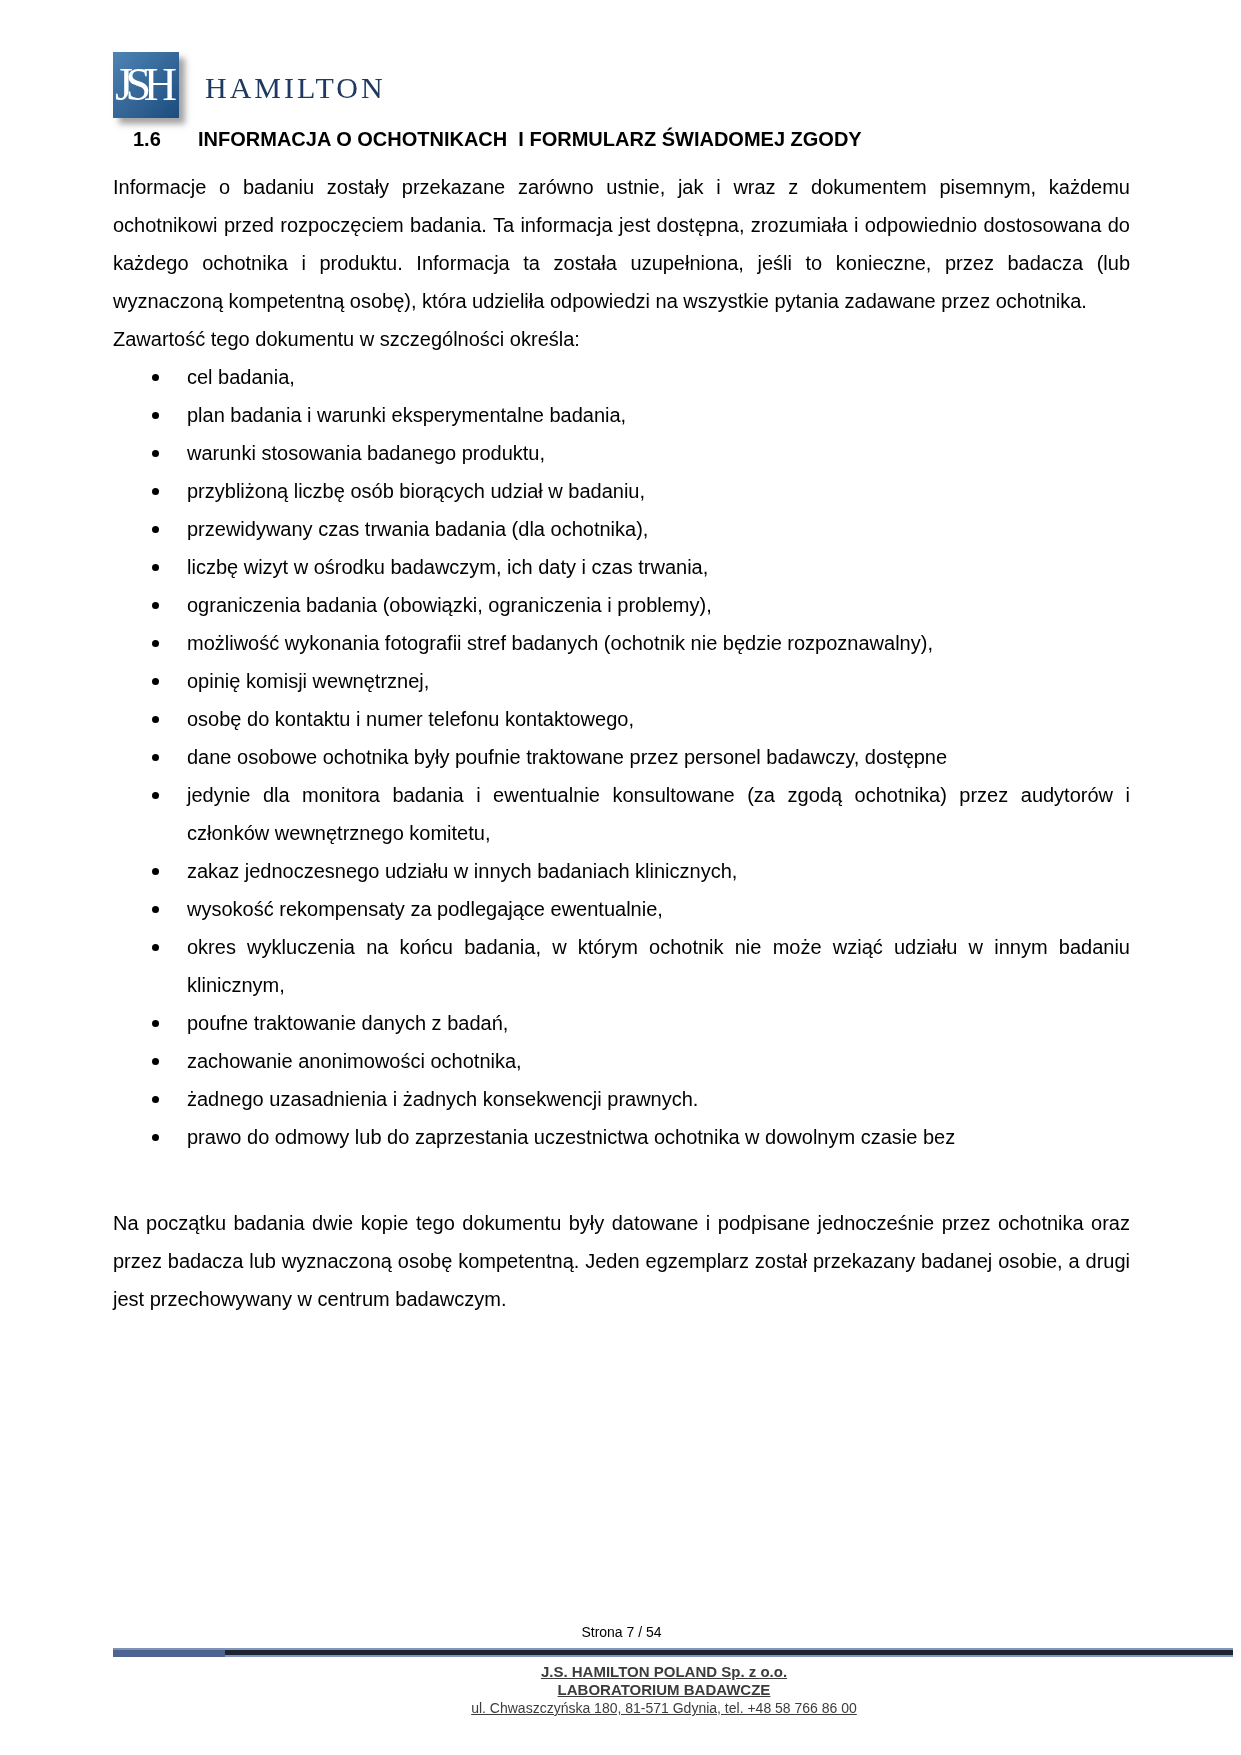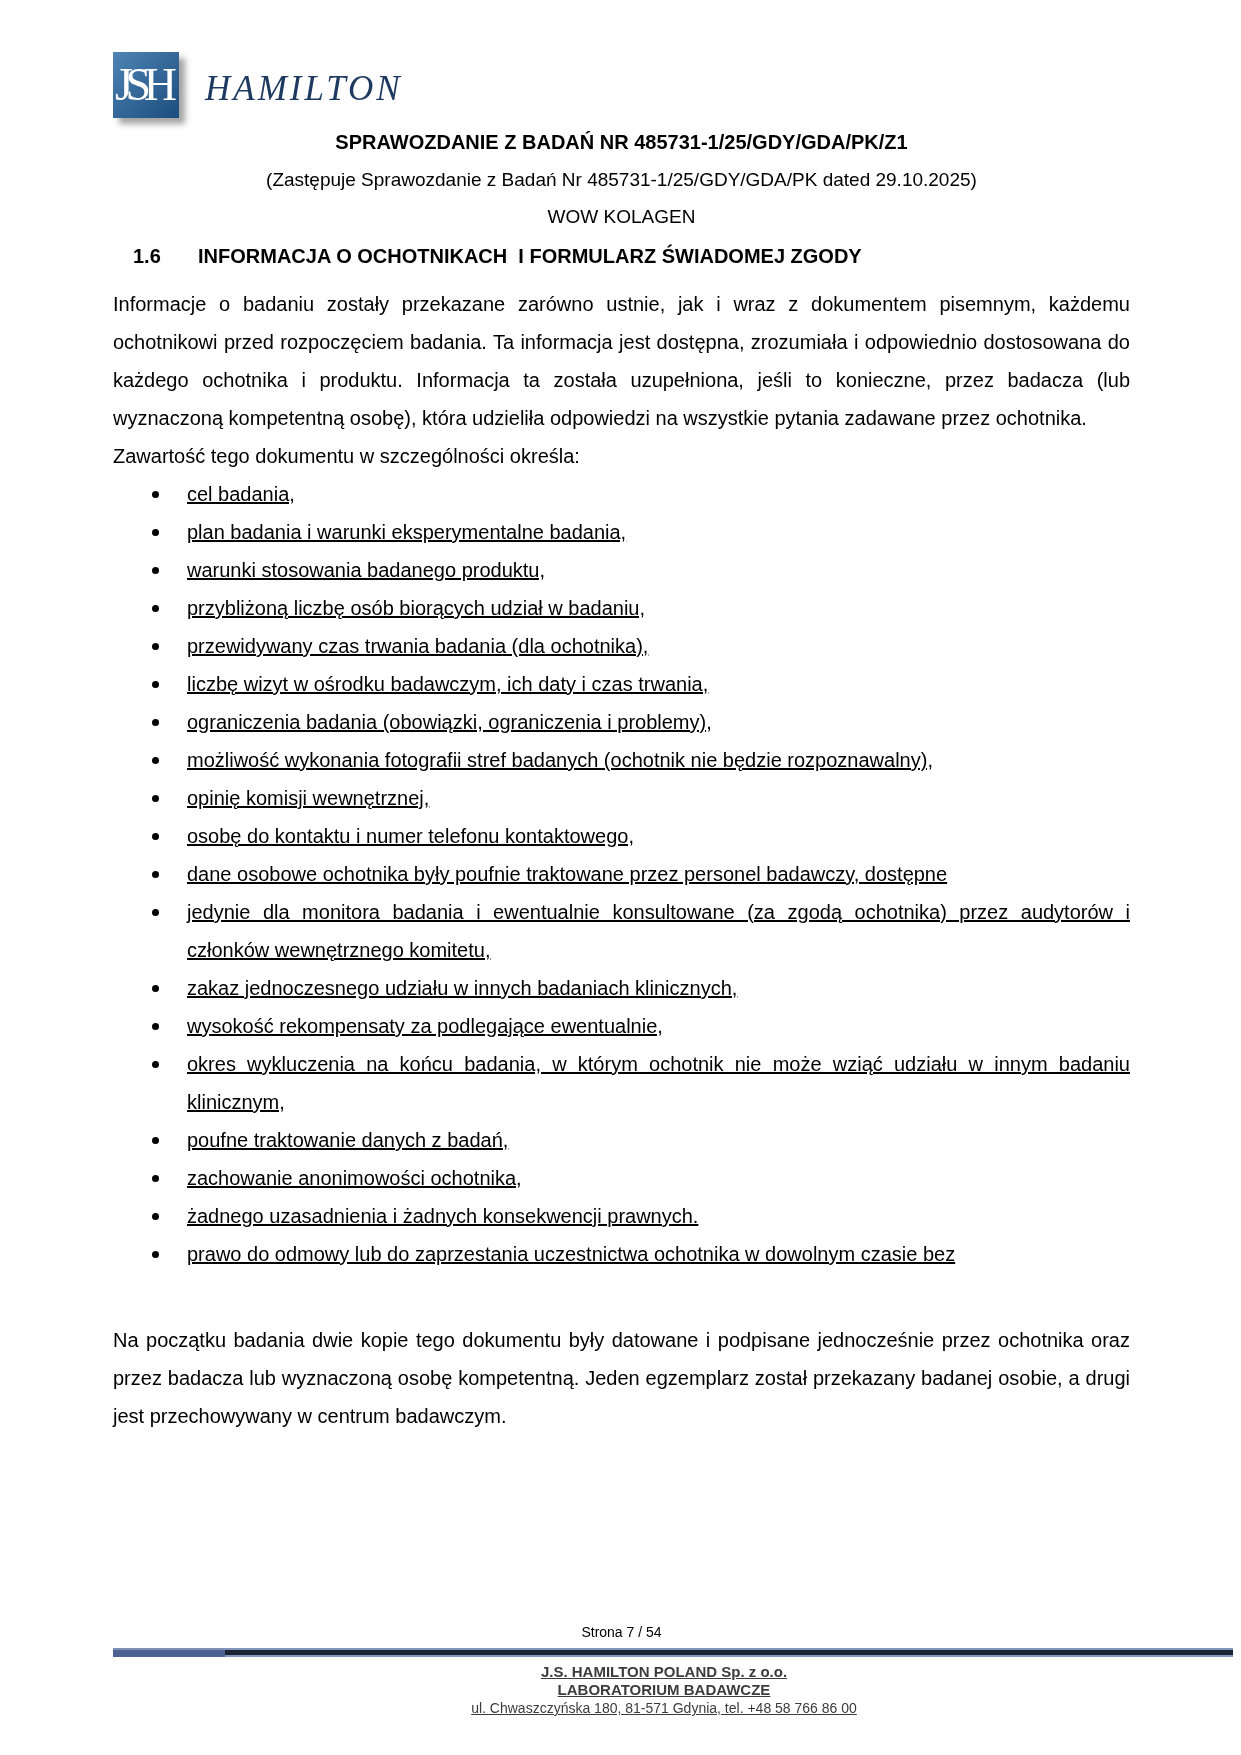--- a/index.html
+++ b/index.html
@@ -21,24 +21,24 @@
     display:flex; align-items:center; justify-content:center;
   }
   .monogram {
     font-family:"Liberation Serif", serif;
     font-size:46px; color:#ffffff;
     letter-spacing:-0.16em; padding-right:0.16em;
     line-height:1;
   }
   .logo-word {
     font-family:"Liberation Serif", serif;
-    font-size:35px; line-height:1;
+    font-size:30px; line-height:1;
     letter-spacing:3px;
     color:var(--brand_navy,#1e3a60);
-    margin-left:26px; margin-top:6px;font-style:italic;
+    margin-left:26px; margin-top:6px;
   }
   
   .content { margin-left:113px; margin-right:111px; }
   .report-header { text-align:center; margin-top:6px; }
   .report-title   { font-weight:bold; font-size:20px; line-height:37px; }
   .report-subtitle{ font-size:19px; line-height:37px; }
   .report-product { font-size:19px; line-height:37px; }
   
   .section-heading { margin-top:2px; font-weight:bold; font-size:20px; line-height:38px; padding-left:20px; }
   .sec-num { display:inline-block; width:65px; }
@@ -48,21 +48,21 @@
   .para-lead { margin:0; }
   .closing { margin-top:48px; }
   
   .bullets { margin:0; padding:0; list-style:none; }
   .bullet-item { display:flex; text-align:justify; }
   .dot { flex:none; width:35px; margin-left:39px; }
   .dot::before {
     content:""; display:block; width:7px; height:7px; border-radius:50%;
     background:var(--text_black,#000000); margin-top:16px;
   }
-  .bullet-text { flex:1;text-decoration:underline; }
+  .bullet-text { flex:1; }
   
   .page-number {
     position:absolute; top:1622px; left:113px; width:1017px;
     text-align:center; font-size:14px; line-height:20px; color:#000000;
   }
   .footer-bar { position:absolute; top:1648px; left:113px; width:1120px; height:9px; display:flex; }
   .bar-left  { width:112px; background:linear-gradient(to bottom, #7e90b4 0 2px, var(--bar_slate,#4d6492) 2px 100%); }
   .bar-right { flex:1; background:linear-gradient(to bottom, var(--bar_edge,#8296ba) 0 2px, var(--bar_navy,#1c2434) 2px 7px, var(--bar_edge,#8296ba) 7px 100%); }
   .footer-info {
     position:absolute; top:1663px; left:104px; width:1120px;
@@ -77,25 +77,20 @@
 <div class="page">
 
   <div class="logo-row">
     <div class="logo-mark">
       <span class="monogram">JSH</span>
     </div>
     <div class="logo-word">HAMILTON</div>
   </div>
 
   <div class="content">
-    <div class="report-header">
-      <div class="report-title">SPRAWOZDANIE Z BADAŃ NR 485731-1/25/GDY/GDA/PK/Z1</div>
-      <div class="report-subtitle">(Zastępuje Sprawozdanie z Badań Nr 485731-1/25/GDY/GDA/PK dated 29.10.2025)</div>
-      <div class="report-product">WOW KOLAGEN</div>
-    </div>
 
     <div class="section-heading">
       <span class="sec-num">1.6</span><span class="sec-title">INFORMACJA O OCHOTNIKACH  I FORMULARZ ŚWIADOMEJ ZGODY</span>
     </div>
 
     <p class="para">Informacje o badaniu zostały przekazane zarówno ustnie, jak i wraz z dokumentem pisemnym, każdemu ochotnikowi przed rozpoczęciem badania. Ta informacja jest dostępna, zrozumiała i odpowiednio dostosowana do każdego ochotnika i produktu. Informacja ta została uzupełniona, jeśli to konieczne, przez badacza (lub wyznaczoną kompetentną osobę), która udzieliła odpowiedzi na wszystkie pytania zadawane przez ochotnika.</p>
 
     <p class="para-lead">Zawartość tego dokumentu w szczególności określa:</p>
 
     <ul class="bullets">

